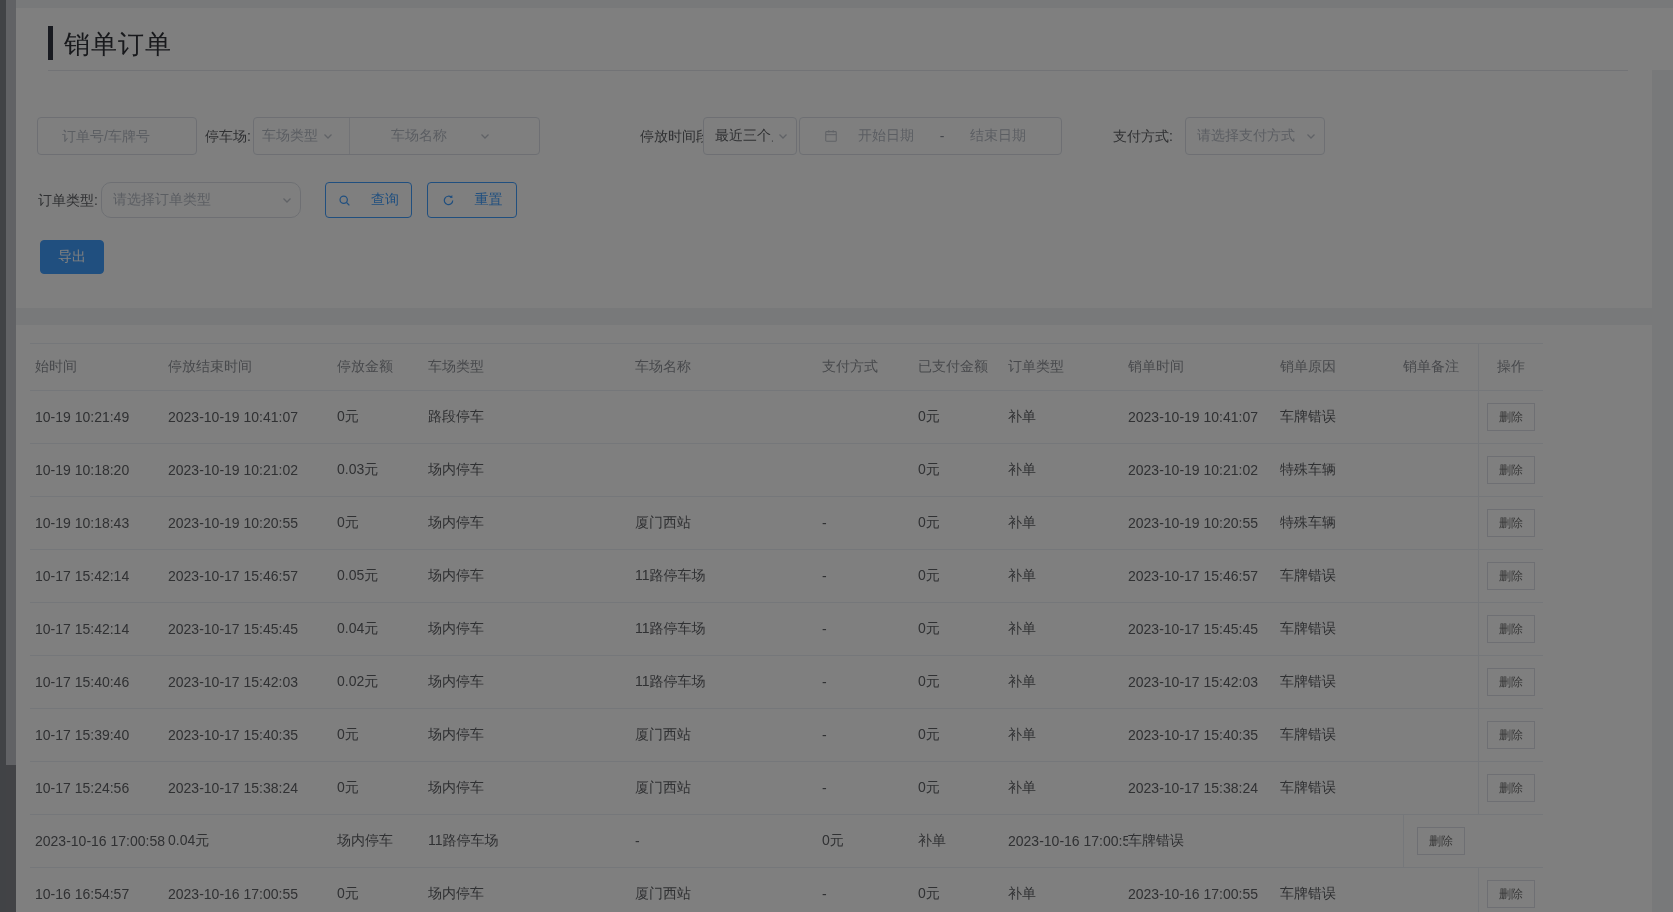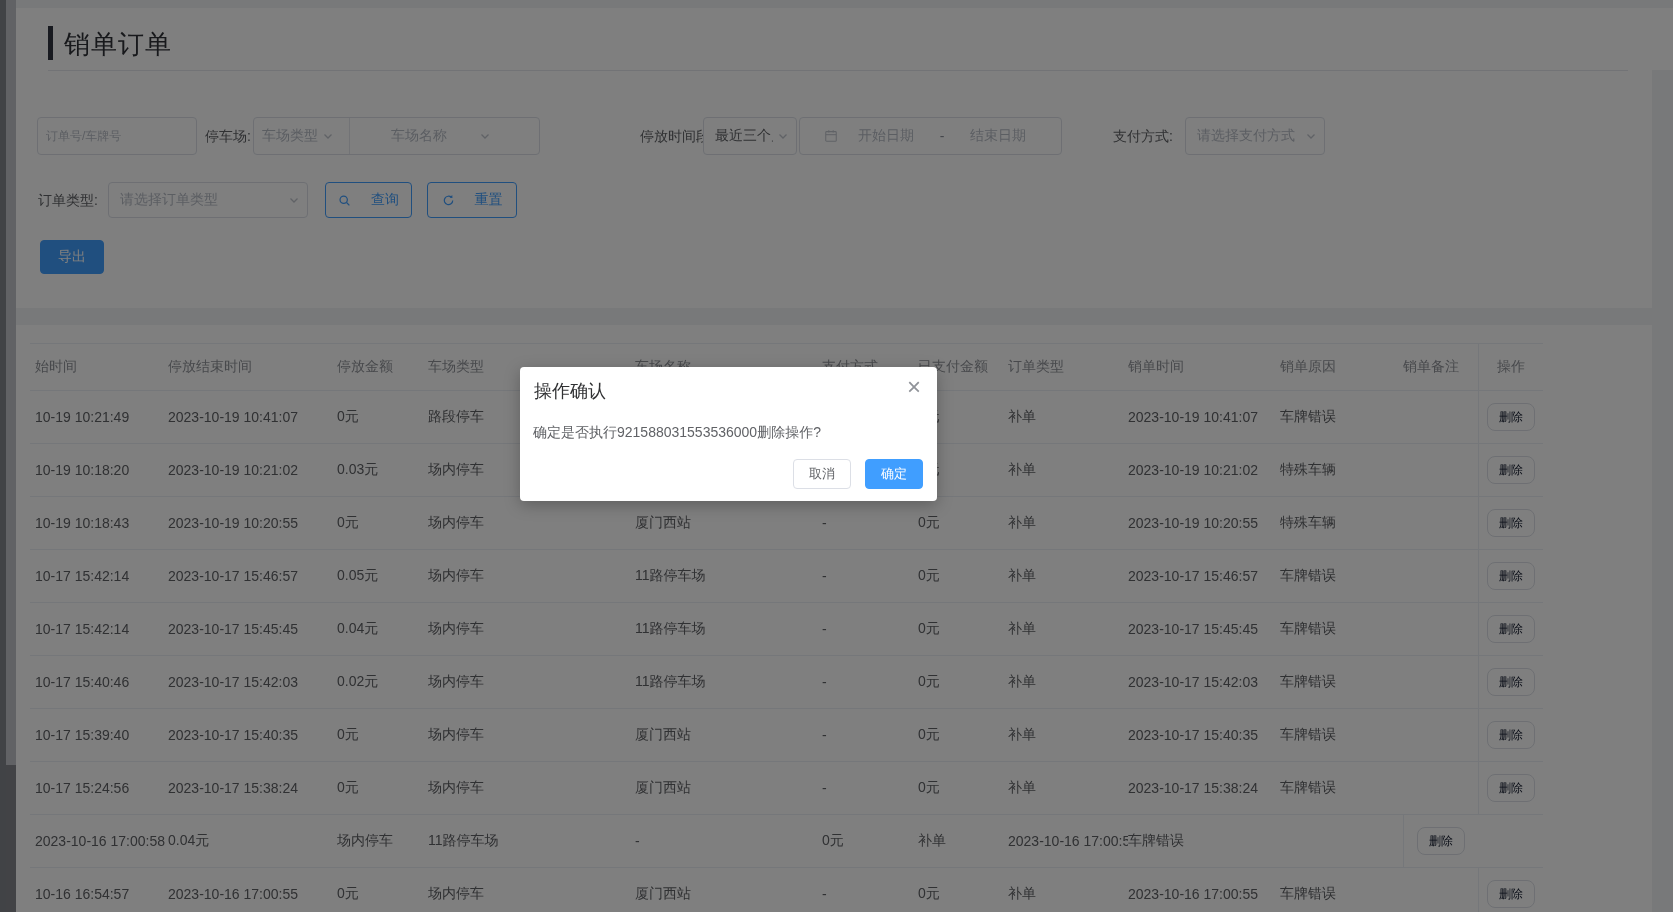--- a/index.html
+++ b/index.html
@@ -9,21 +9,21 @@
   .left-track{position:absolute;left:6px;top:0;width:10px;height:912px;background:#84878c;}
   .left-thumb{position:absolute;left:0;top:0;width:10px;height:765px;background:#c2c5cb;}
   
   .top-band{position:absolute;left:16px;top:8px;width:1657px;height:62px;background:#ffffff;}
   .filter-card{position:absolute;left:16px;top:70px;width:1636px;height:238px;background:#ffffff;}
   .hdr-divider{position:absolute;left:48px;top:70px;width:1580px;height:1px;background:#e4e7ed;}
   .accent{position:absolute;left:48px;top:26px;width:5px;height:34px;background:#303540;}
   .page-title{position:absolute;left:64px;top:27px;font-size:26px;line-height:34px;color:#303238;font-weight:500;letter-spacing:1px;}
   .lbl{position:absolute;font-size:14px;color:#606266;white-space:nowrap;}
   .lh38{line-height:38px;} .lh36{line-height:36px;}
-  .input{position:absolute;box-sizing:border-box;height:38px;border:1px solid #dcdfe6;border-radius:4px;background:#fff;font-size:12px;color:#606266;padding:0 8px;outline:none;font-family:inherit;}
+  .input{position:absolute;box-sizing:border-box;height:38px;border:1px solid #dcdfe6;border-radius:4px;background:#fff;font-size:14px;color:#606266;padding:0 24px;outline:none;font-family:inherit;}
   .input::placeholder{color:#b7bcc5;}
   .sel{position:absolute;box-sizing:border-box;height:38px;border:1px solid #dcdfe6;border-radius:4px;background:#fff;display:flex;align-items:center;font-size:14px;color:#b7bcc5;cursor:pointer;}
   .sel .txt{flex:1;padding-left:11px;white-space:nowrap;overflow:hidden;}
   .sel .txt.val{color:#606266;}
   .chev{color:#c0c4cc;margin:0 7px 0 4px;display:flex;align-items:center;}
   .sel-group{position:absolute;box-sizing:border-box;height:38px;border:1px solid #dcdfe6;border-radius:4px;background:#fff;display:flex;align-items:stretch;}
   .seg{display:flex;align-items:center;justify-content:center;font-size:14px;color:#b7bcc5;cursor:pointer;}
   .seg-div{width:1px;background:#e4e7ed;margin:0;}
   .datebox{position:absolute;box-sizing:border-box;height:38px;border:1px solid #dcdfe6;border-radius:4px;background:#fff;display:flex;align-items:center;font-size:14px;color:#b7bcc5;}
   .datebox .cal{color:#c0c4cc;margin-left:10px;display:flex;}
@@ -34,21 +34,21 @@
   .btn-primary{background:#409eff;border-color:#409eff;color:#fff;}
   
   .table-card{position:absolute;left:16px;top:325px;width:1636px;height:587px;background:#ffffff;}
   .tbl{position:absolute;left:30px;top:343px;width:1513px;}
   .t-grid{display:grid;grid-template-columns:133px 169px 91px 207px 187px 96px 90px 120px 152px 123px 75px 65px;padding-left:5px;box-sizing:border-box;}
   .t-head{height:48px;border-top:1px solid #ebeef5;border-bottom:1px solid #ebeef5;}
   .th{display:flex;align-items:center;font-size:14px;color:#909399;white-space:nowrap;overflow:hidden;padding-right:8px;box-sizing:border-box;text-align:right;}
   .t-row{height:53px;border-bottom:1px solid #ebeef5;}
   .td{display:flex;align-items:center;font-size:14px;color:#606266;white-space:nowrap;overflow:hidden;padding-right:8px;box-sizing:border-box;}
   .op{justify-content:center;border-left:1px solid #ebeef5;padding-right:0;}
-  .mini-btn{box-sizing:border-box;height:28px;padding:0 11px;background:#fff;border:1px solid #dcdfe6;border-radius:8px;font-size:12px;color:#0f172a;cursor:pointer;font-family:Liberation Serif, serif;}
+  .mini-btn{box-sizing:border-box;height:28px;padding:0 11px;background:#fff;border:1px solid #dcdfe6;border-radius:0;font-size:12px;color:#737373;cursor:pointer;font-family:Liberation Serif, serif;}
   
   .dim{position:absolute;left:0;top:0;width:1673px;height:912px;background:rgba(0,0,0,0.5);z-index:40;}
   .modal{position:absolute;left:520px;top:367px;width:417px;height:134px;background:#fff;border-radius:4px;box-shadow:0 4px 16px rgba(0,0,0,0.25);z-index:50;}
   .modal-title{position:absolute;left:14px;top:12px;font-size:18px;color:#303133;}
   .modal-close{position:absolute;right:12px;top:6px;font-size:24px;line-height:24px;color:#909399;cursor:pointer;background:none;border:none;padding:2px 4px;font-family:inherit;}
   .modal-msg{position:absolute;left:13px;top:57px;font-size:14px;color:#606266;white-space:nowrap;}
   .modal-footer{position:absolute;right:14px;bottom:12px;display:flex;gap:14px;}
   .m-btn{box-sizing:border-box;height:30px;padding:0 15px;border-radius:4px;font-size:13px;cursor:pointer;font-family:inherit;display:flex;align-items:center;}
   .m-cancel{background:#fff;border:1px solid #dcdfe6;color:#606266;}
   .m-confirm{background:#409eff;border:1px solid #409eff;color:#fff;}
@@ -122,21 +122,21 @@
   <div class="sel" style="left:1185px;top:117px;width:140px;">
     <span class="txt">请选择支付方式</span>
     <span class="chev">
       <svg width="12" height="12" viewBox="0 0 12 12">
           <polyline points="2.5,4.5 6,8 9.5,4.5" fill="none" stroke="currentColor" stroke-width="1.3"></polyline>
         </svg>
     </span>
   </div>
 
   <div class="lbl lh36" style="left:38px;top:182px;">订单类型:</div>
-  <div class="sel" style="left:108px;top:182px;width:200px;height:36px;">
+  <div class="sel" style="left:101px;top:182px;width:200px;height:36px;border-radius:10px;">
     <span class="txt">请选择订单类型</span>
     <span class="chev">
       <svg width="12" height="12" viewBox="0 0 12 12">
           <polyline points="2.5,4.5 6,8 9.5,4.5" fill="none" stroke="currentColor" stroke-width="1.3"></polyline>
         </svg>
     </span>
   </div>
 
   <button class="btn btn-plain" style="left:325px;top:182px;width:87px;height:36px;">
     <span>
@@ -337,23 +337,14 @@
         <div class="td"></div>
         <div class="td op">
           <button class="mini-btn">删除</button>
         </div>
       </div>
       </div>
   </div>
 
   <div class="dim"></div>
 
-  <div class="modal">
-    <div class="modal-title">操作确认</div>
-    <button class="modal-close">×</button>
-    <div class="modal-msg">确定是否执行921588031553536000删除操作?</div>
-    <div class="modal-footer">
-      <button class="m-btn m-cancel">取消</button>
-      <button class="m-btn m-confirm">确定</button>
-    </div>
-  </div>
 
 </div>
 
 </body></html>

